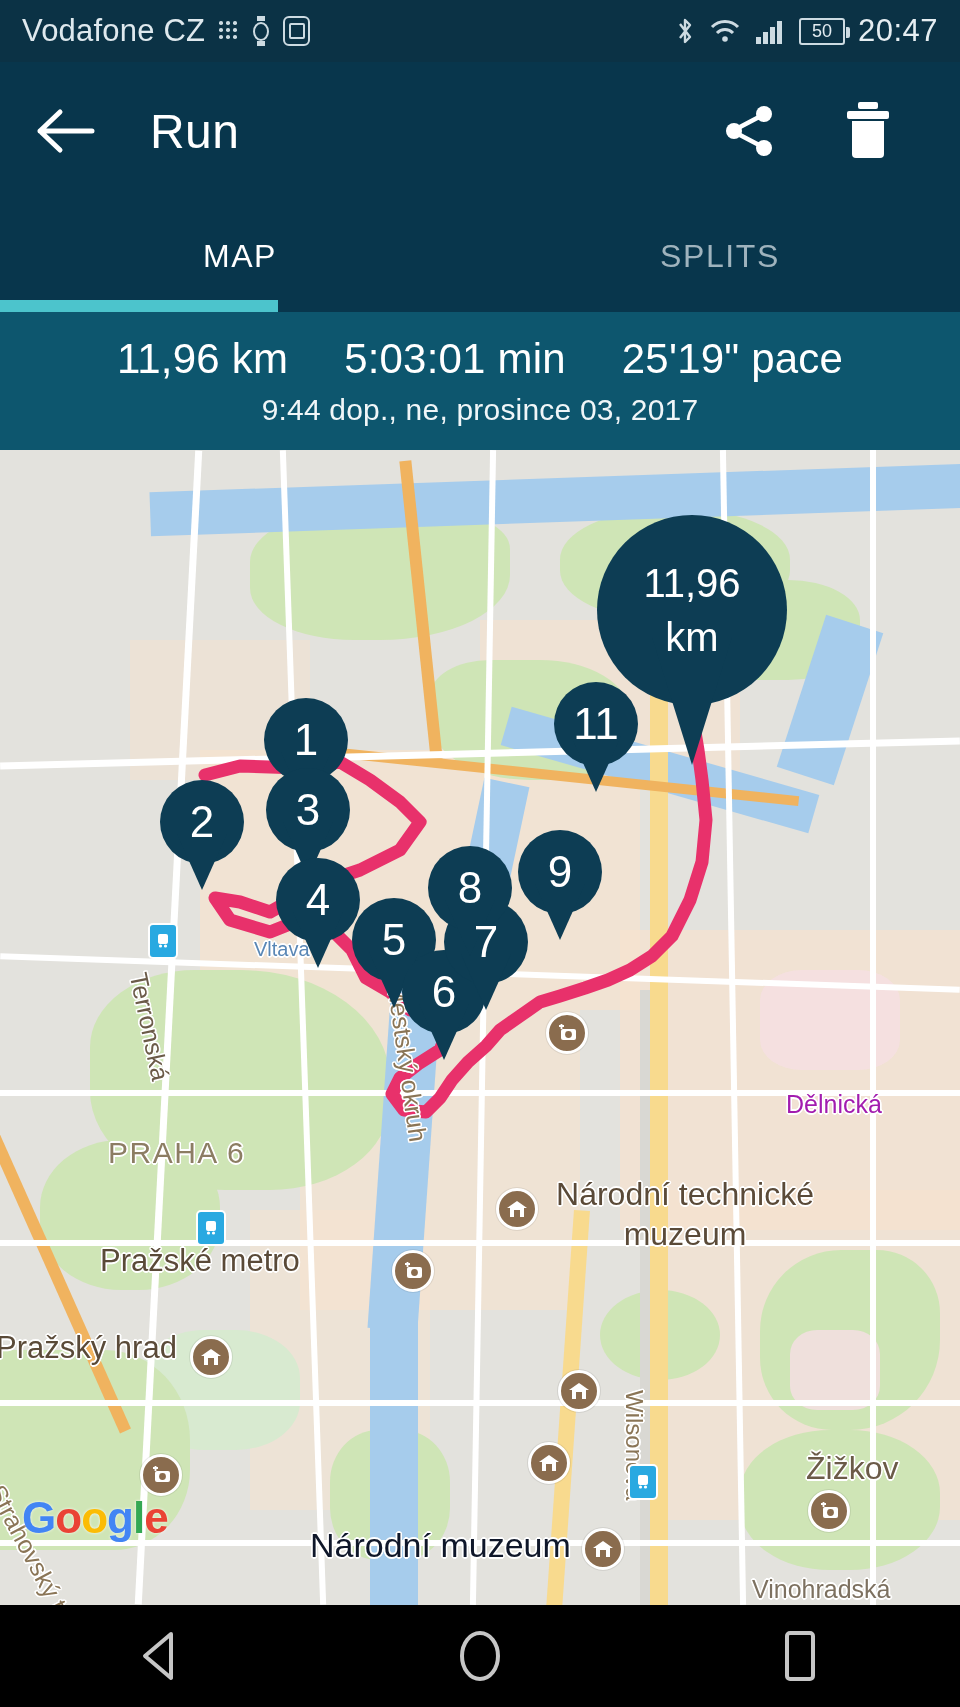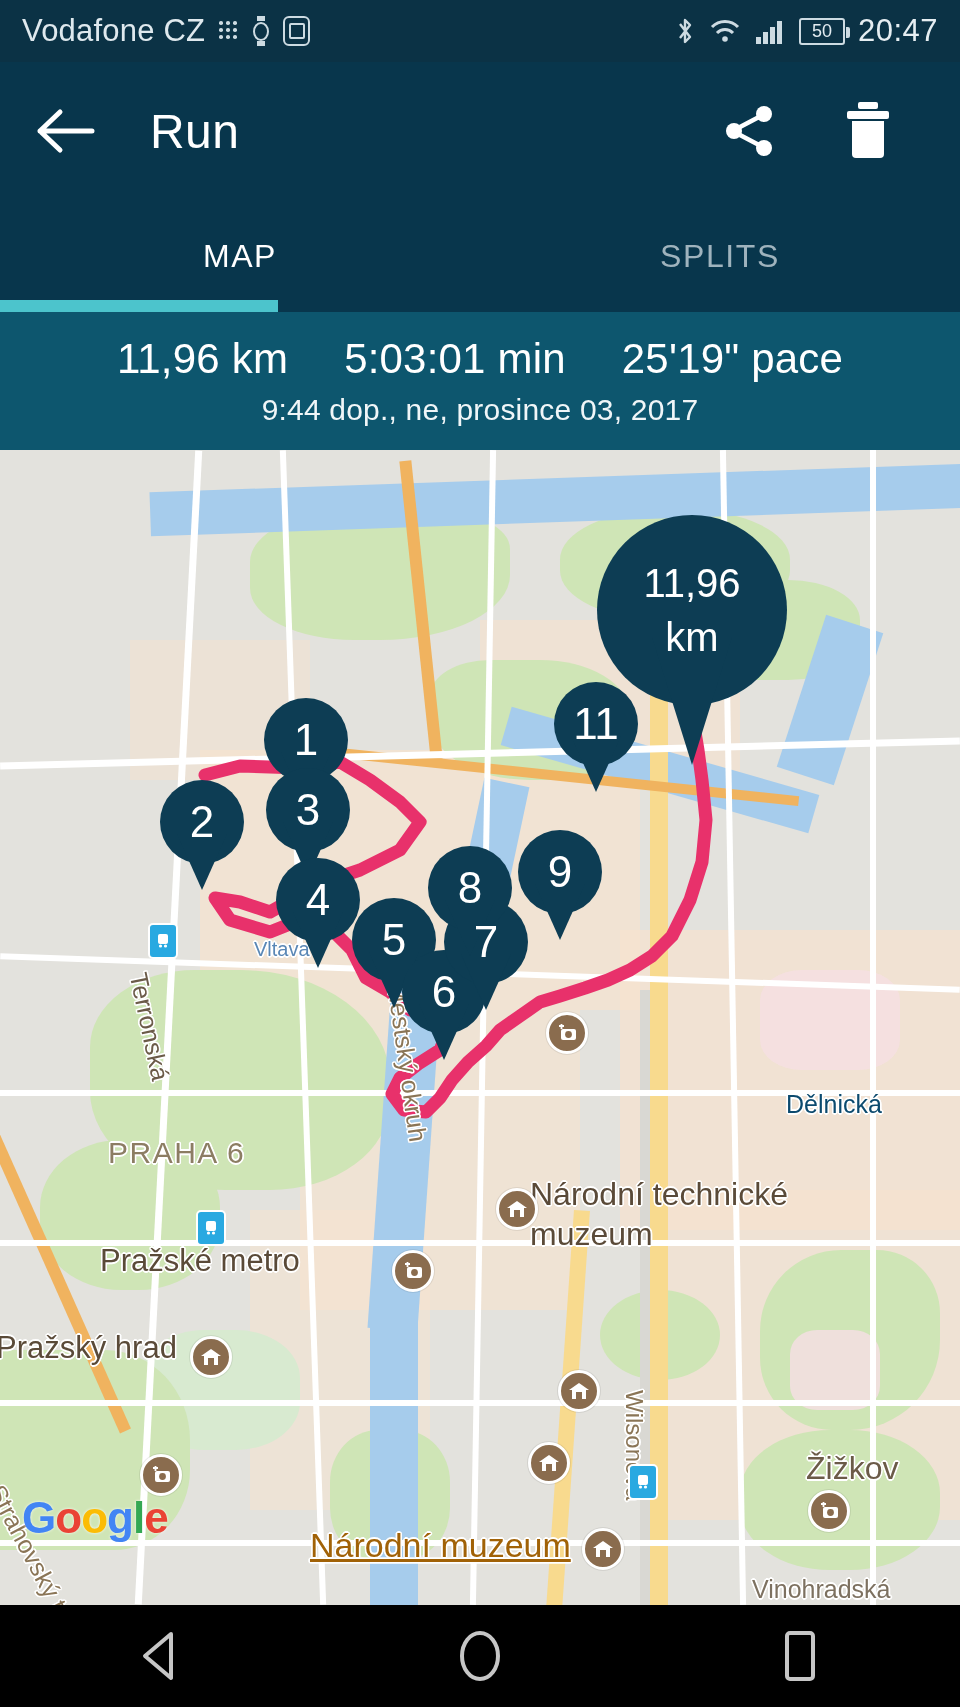--- a/index.html
+++ b/index.html
@@ -346,28 +346,28 @@
                           410,560 432,556 452,572 440,600 418,614 400,628 392,644
                           404,660 426,662 440,648 452,630 468,612 486,596 500,580
                           520,566 540,552 560,546 585,538 608,530 630,520 652,506
                           672,486 690,450 702,412 706,370 702,330 698,300 694,276" fill="none" stroke="#e8316b" stroke-width="13" stroke-linejoin="round" stroke-linecap="round"></polyline>
       </svg>
 
       <div class="lbl lbl-water" style="left:234px;top:488px;font-size:20px;margin-left:20px;">Vltava</div>
       <div class="lbl" style="left:152px;top:520px;font-size:25px;transform:rotate(78deg);transform-origin:left top;">Terronská</div>
       <div class="lbl" style="left:410px;top:530px;font-size:25px;color:#8a7556;transform:rotate(82deg);transform-origin:left top;">Městský okruh</div>
       <div class="lbl lbl-area" style="left:108px;top:686px;font-size:30px;">PRAHA 6</div>
-      <div class="lbl" style="left:786px;top:640px;font-size:25px;color:#0c4a6e;">Dělnická</div>
+      <div class="lbl" style="left:786px;top:640px;font-size:25px;color:#a21caf;">Dělnická</div>
       <div class="lbl" style="left:-4px;top:880px;font-size:31px;color:#5a4a38;">Pražský hrad</div>
       <div class="lbl" style="left:100px;top:793px;font-size:31px;color:#5a4a38;">Pražské metro</div>
-      <div class="lbl" style="left:530px;top:724px;font-size:32px;color:#5a4a38;width:310px;white-space:normal;line-height:1.25;">Národní technické muzeum</div>
+      <div class="lbl" style="left:530px;top:724px;font-size:32px;color:#5a4a38;width:310px;white-space:normal;line-height:1.25;text-align:center;">Národní technické muzeum</div>
       <div class="lbl" style="left:648px;top:940px;font-size:24px;color:#8a7556;transform:rotate(90deg);transform-origin:left top;">Wilsonova</div>
       <div class="lbl lbl-area" style="left:806px;top:1000px;font-size:32px;color:#6b5b48;letter-spacing:0;">Žižkov</div>
       <div class="lbl" style="left:8px;top:1030px;font-size:25px;color:#8a7556;transform:rotate(62deg);transform-origin:left top;">Strahovský tunel</div>
-      <div class="lbl" style="left:310px;top:1076px;font-size:34px;color:#a16207;text-decoration:underline;">Národní muzeum</div>
+      <div class="lbl" style="left:310px;top:1076px;font-size:34px;color:#0f172a;">Národní muzeum</div>
 
       <div class="lbl" style="left:608px;top:1153px;font-size:46px;color:#5a4a38;">Praha</div>
       <div class="lbl" style="left:752px;top:1125px;font-size:25px;color:#7d7160;">Vinohradská</div>
 
       <div class="poi" style="left:546px;top:562px;">
         <svg width="22" height="18" viewBox="0 0 22 18">
             <rect x="5" y="5" width="15" height="11" rx="2" fill="#fff"></rect>
             <circle cx="12.5" cy="10.5" r="3.4" fill="#8a6c4e"></circle>
             <path d="M3 2 h5 M5.5 0 v5" stroke="#fff" stroke-width="1.8"></path>
           </svg>

